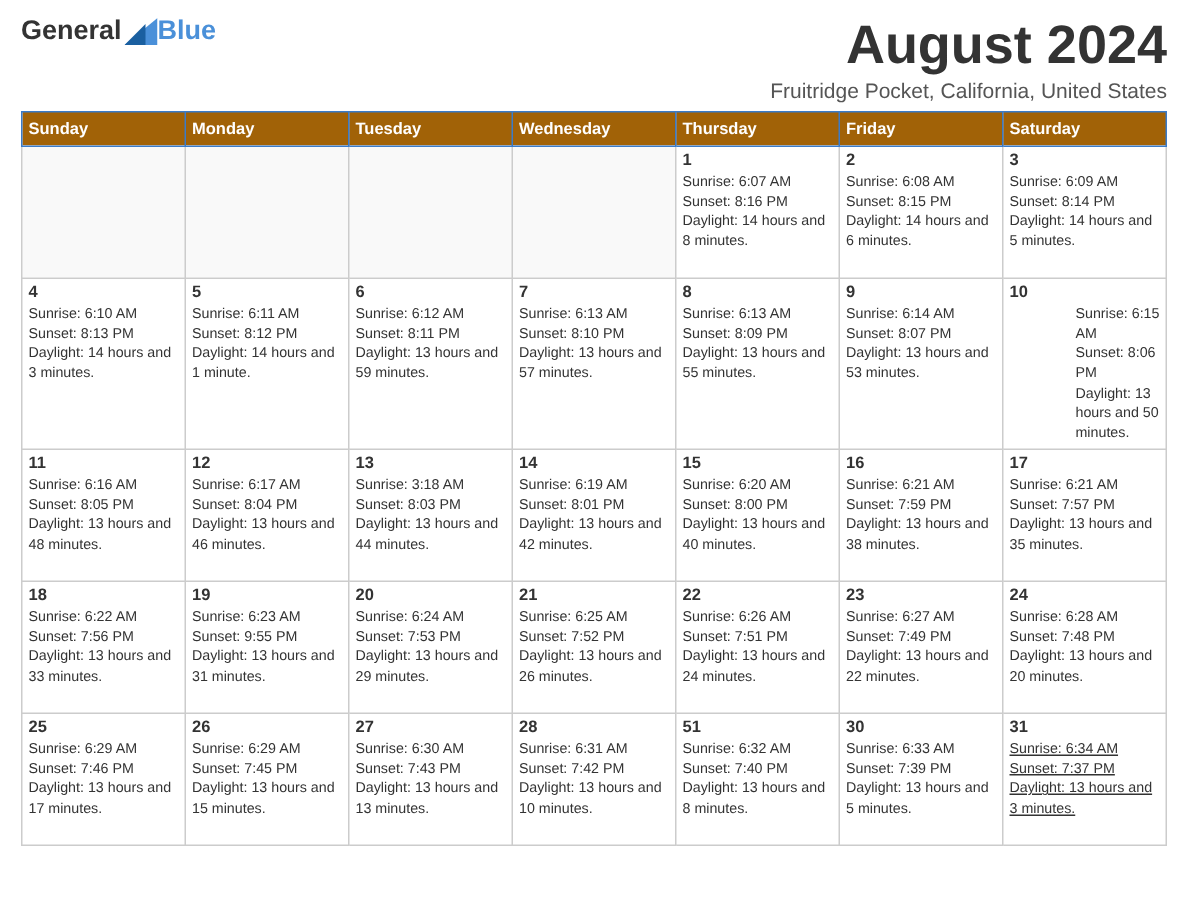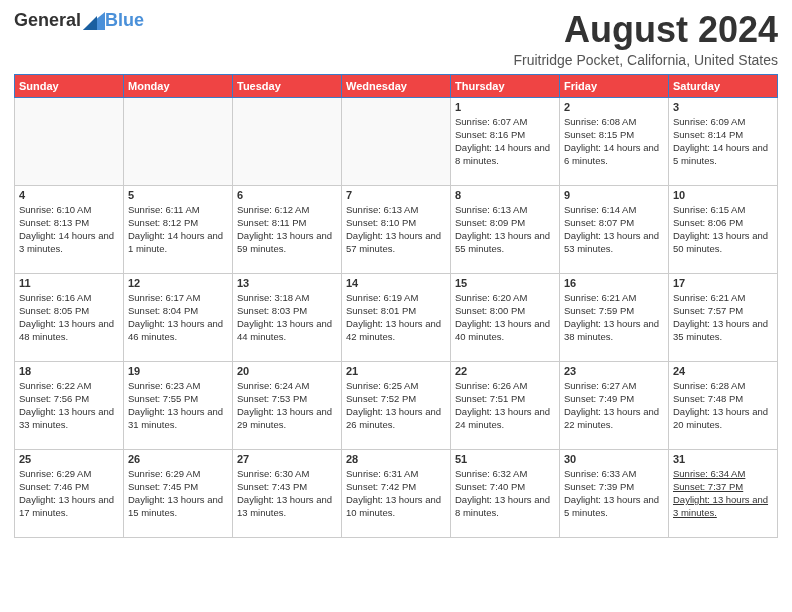--- a/index.html
+++ b/index.html
@@ -57,21 +57,21 @@
       font-size: 14px;
       color: #555;
       margin-top: 2px;
     }
     .calendar-table {
       width: 100%;
       border-collapse: collapse;
       table-layout: fixed;
     }
     .calendar-table th {
-      background-color: #ef4444;
+      background-color: #a16207;
       color: #fff;
       font-size: 11px;
       font-weight: bold;
       padding: 5px 4px;
       text-align: left;
       border: 1px solid #3a7bc8;
     }
     .calendar-table td {
       border: 1px solid #ccc;
       vertical-align: top;
@@ -200,21 +200,21 @@
 Daylight: 13 hours and 55 minutes.</div>
           </td>
           <td>
             <span class="day-number">9</span>
             <div class="day-info" style="white-space: pre-line;">Sunrise: 6:14 AM
 Sunset: 8:07 PM
 Daylight: 13 hours and 53 minutes.</div>
           </td>
           <td>
             <span class="day-number">10</span>
-            <div class="day-info" style="white-space: pre-line;">Sunrise: 6:15 AM
+            <div class="day-info" style="white-space: pre-line; margin-left: 44px;">Sunrise: 6:15 AM
 Sunset: 8:06 PM
 Daylight: 13 hours and 50 minutes.</div>
           </td>
         </tr>
         <tr>
           <td>
             <span class="day-number">11</span>
             <div class="day-info" style="white-space: pre-line;">Sunrise: 6:16 AM
 Sunset: 8:05 PM
 Daylight: 13 hours and 48 minutes.</div>
@@ -259,21 +259,21 @@
         <tr>
           <td>
             <span class="day-number">18</span>
             <div class="day-info" style="white-space: pre-line;">Sunrise: 6:22 AM
 Sunset: 7:56 PM
 Daylight: 13 hours and 33 minutes.</div>
           </td>
           <td>
             <span class="day-number">19</span>
             <div class="day-info" style="white-space: pre-line;">Sunrise: 6:23 AM
-Sunset: 7:55 PM
+Sunset: 9:55 PM
 Daylight: 13 hours and 31 minutes.</div>
           </td>
           <td>
             <span class="day-number">20</span>
             <div class="day-info" style="white-space: pre-line;">Sunrise: 6:24 AM
 Sunset: 7:53 PM
 Daylight: 13 hours and 29 minutes.</div>
           </td>
           <td>
             <span class="day-number">21</span>

